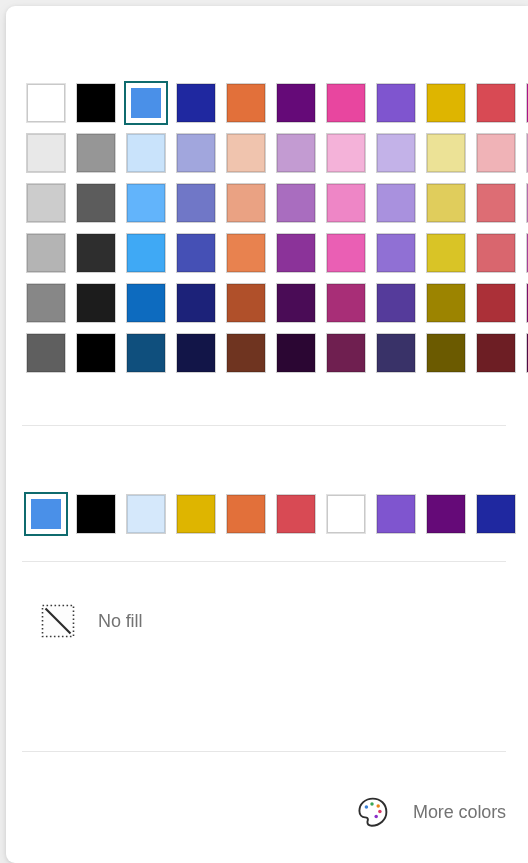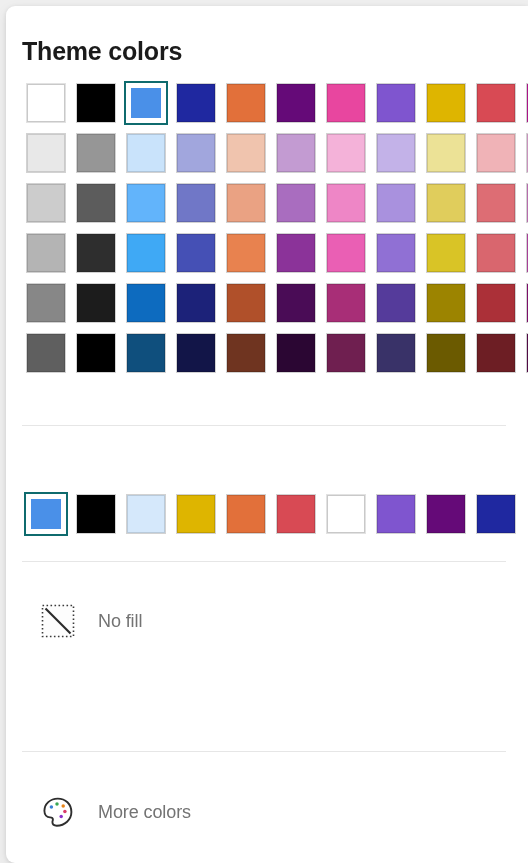--- a/index.html
+++ b/index.html
@@ -119,21 +119,21 @@
     position: absolute;
     left: 16px;
     width: 484px;
     height: 54px;
     display: flex;
     align-items: center;
     cursor: default;
   }
   #menu-no-fill { top: 588px; }
   #menu-reset   { top: 670px; }
-  #menu-more    { top: 779px; }
+  #menu-more    { top: 779px; justify-content: flex-end; }
 
   .menu-icon {
     width: 36px;
     height: 36px;
     margin-left: 18px;
     display: flex;
     align-items: center;
     justify-content: center;
     flex: none;
   }
@@ -143,21 +143,20 @@
     color: #737373;
     letter-spacing: -0.1px;
     white-space: nowrap;
   }
 </style>
 </head>
 <body>
 
 <div class="panel">
 
-  <div class="section-title" id="theme-title">Theme colors</div>
 
   <div class="grid" id="theme-grid">
       <div class="cell">
         <div class="swatch white" style="background: rgb(255, 255, 255);"></div>
       </div>
       <div class="cell">
         <div class="swatch" style="background: rgb(0, 0, 0);"></div>
       </div>
       <div class="cell selected">
         <div class="ring"></div>

